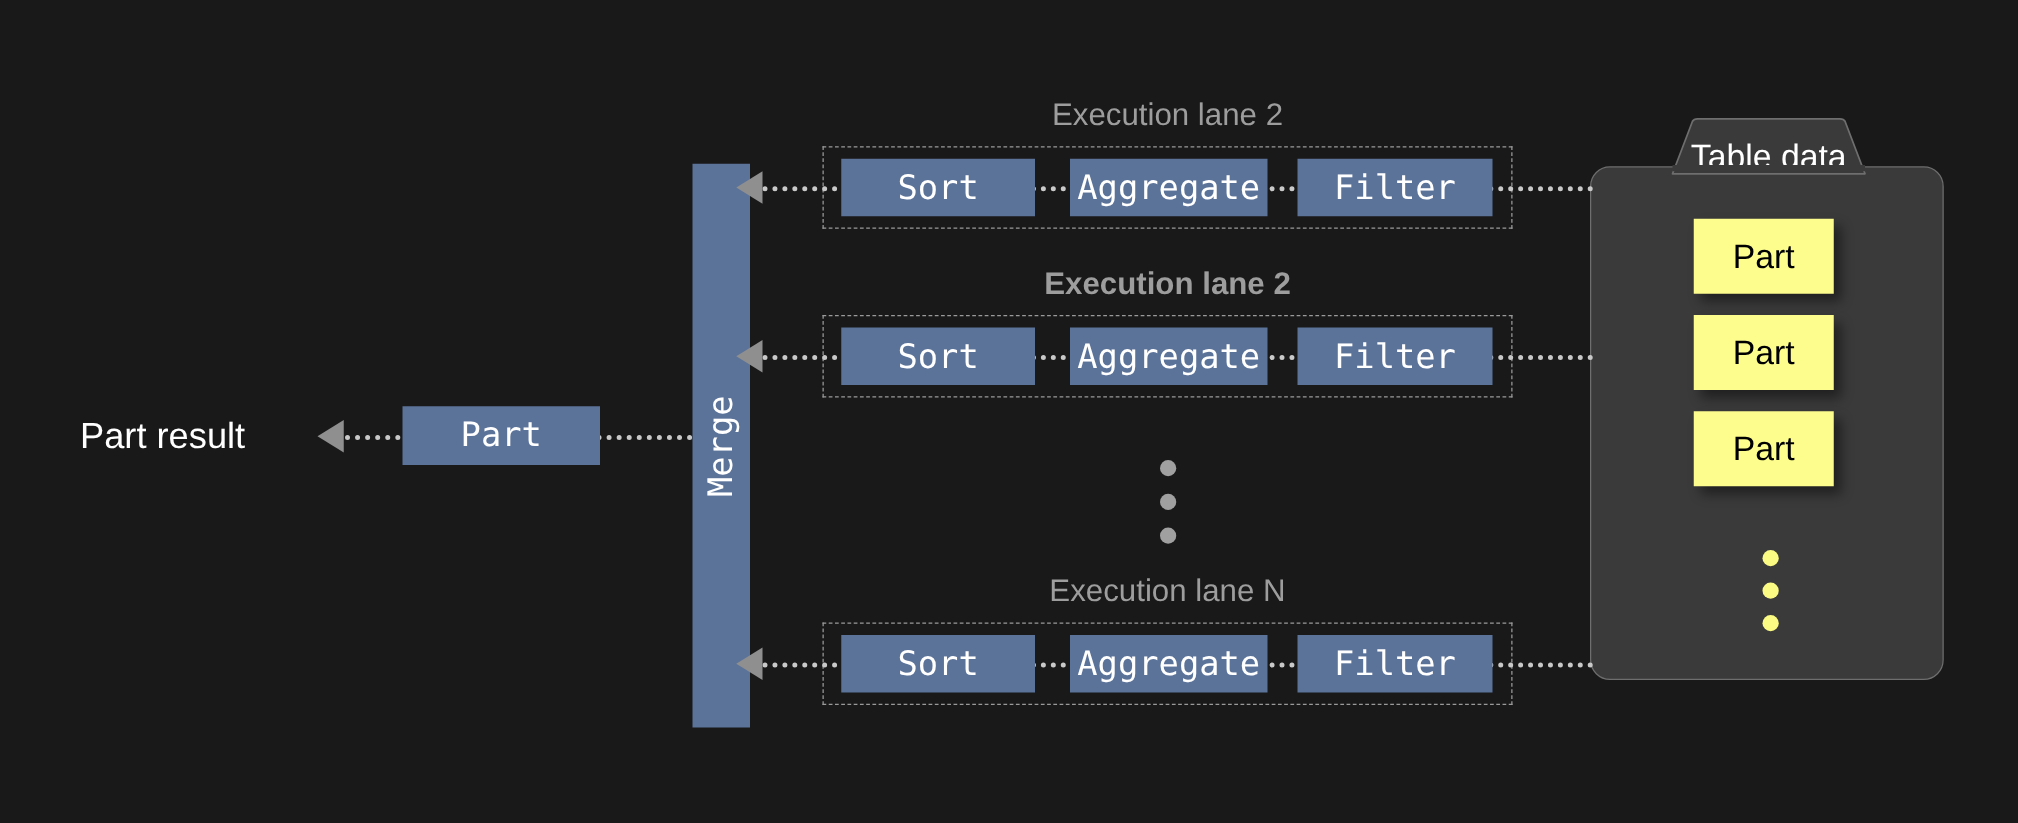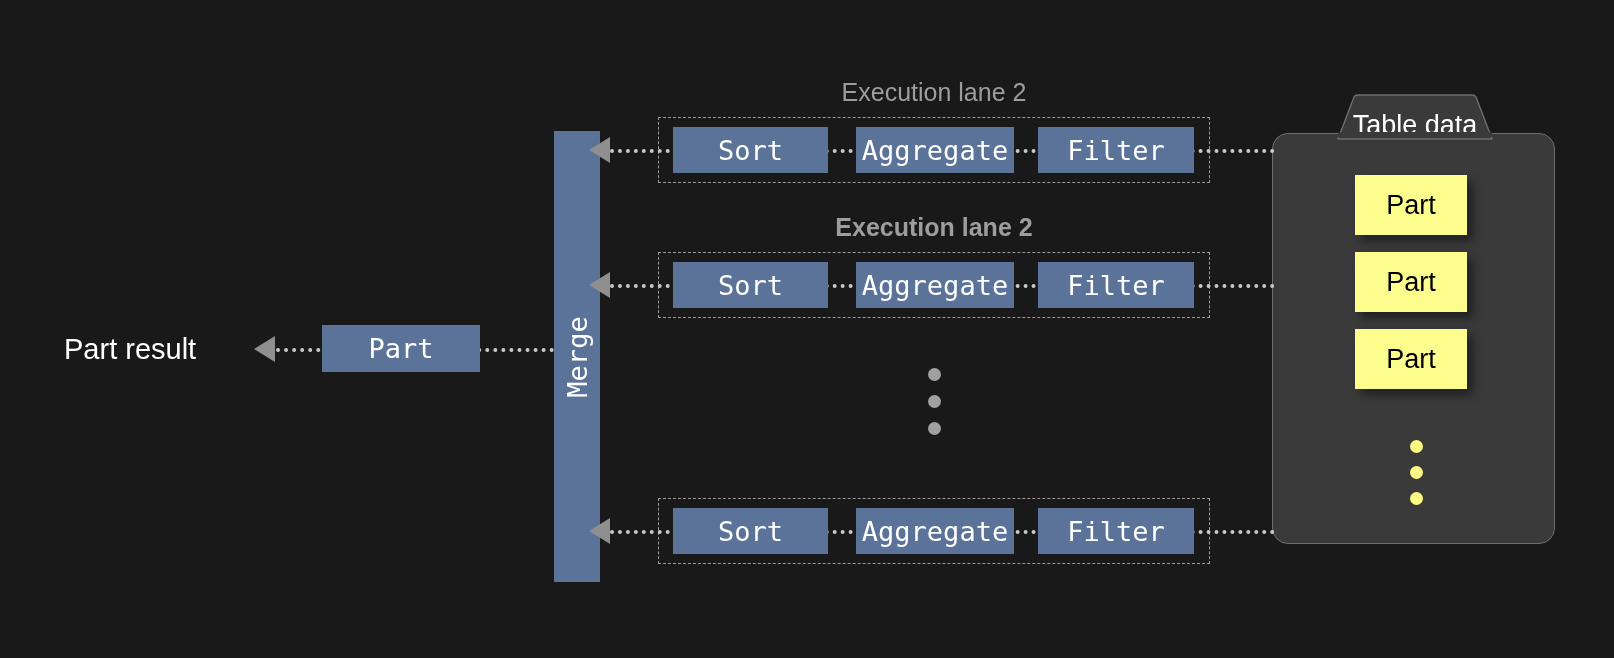--- a/index.html
+++ b/index.html
@@ -209,20 +209,21 @@
   <div class="dotline" style="left:610px; top:284px; width:665px;"></div>
 
   <div class="op-box" style="left:673px; top:262px; width:155px; height:46px;">Sort</div>
   <div class="op-box" style="left:856px; top:262px; width:158px; height:46px;">Aggregate</div>
   <div class="op-box" style="left:1038px; top:262px; width:156px; height:46px;">Filter</div>
 
   <div class="dot grey" style="left:928px; top:368px;"></div>
   <div class="dot grey" style="left:928px; top:395px;"></div>
   <div class="dot grey" style="left:928px; top:422px;"></div>
 
+  <div class="lane-caption" style="top:459px;">Execution lane N</div>
   <div class="lane-frame" style="top:498px;"></div>
 
   <div class="arrow-left" style="left:589px; top:518px;"></div>
   <div class="dotline" style="left:610px; top:530px; width:665px;"></div>
 
   <div class="op-box" style="left:673px; top:508px; width:155px; height:46px;">Sort</div>
   <div class="op-box" style="left:856px; top:508px; width:158px; height:46px;">Aggregate</div>
   <div class="op-box" style="left:1038px; top:508px; width:156px; height:46px;">Filter</div>
 
   <div class="folder-body"></div>

